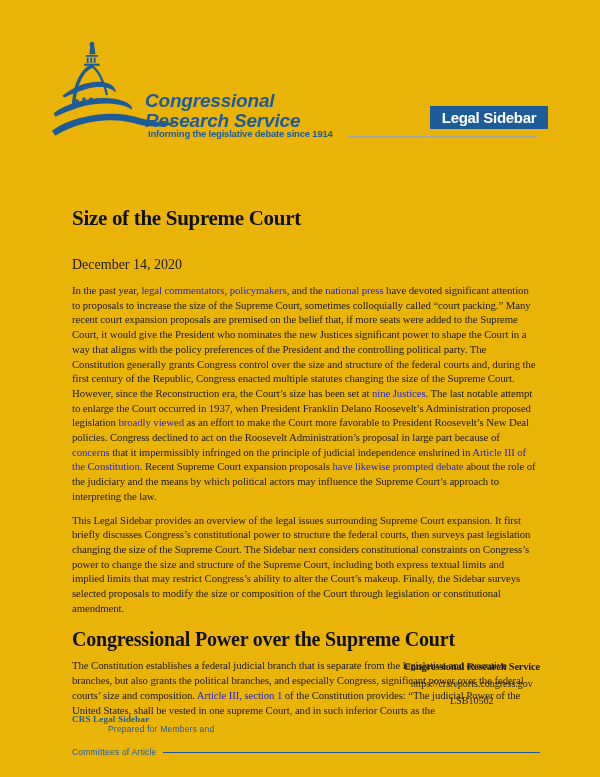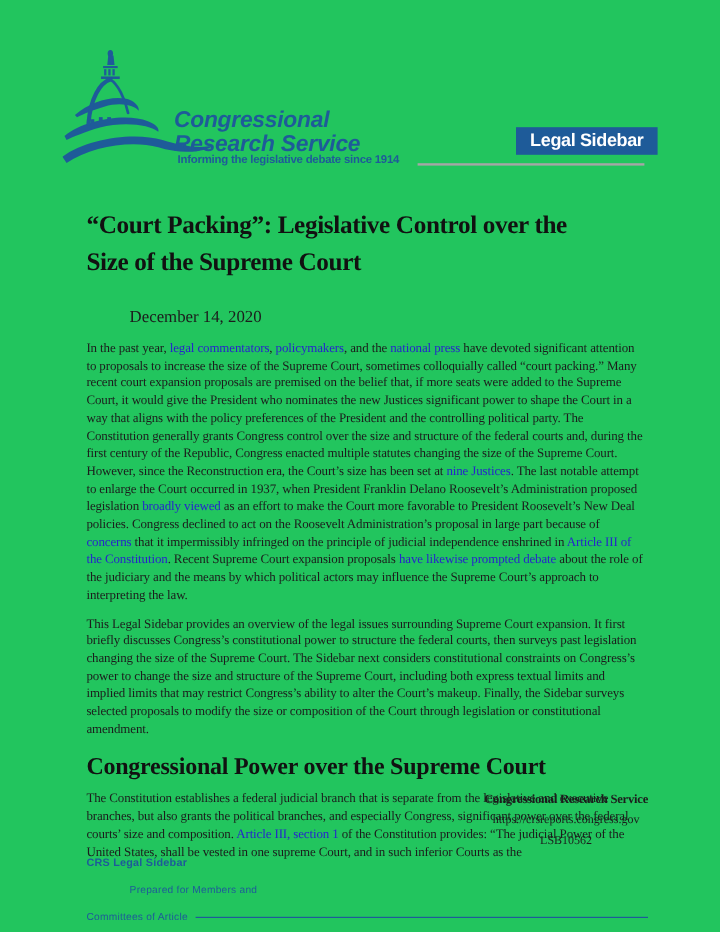--- a/index.html
+++ b/index.html
@@ -1,18 +1,18 @@
 <!DOCTYPE html>
 <html><head>
 <meta charset="utf-8">
 <style>
   * { margin:0; padding:0; box-sizing:border-box; }
   html,body { background:#ffffff; }
   .page {
-    position:relative; width:600px; height:777px; background:#22c55e;
+    position:relative; width:600px; height:777px; background:#eab308;
     font-family:"Liberation Serif","DejaVu Serif",serif; color:#1c1c1c;
     overflow:hidden;
   }
   
   .capitol { position:absolute; left:52px; top:40px; width:126px; height:110px; }
   .org-name {
     position:absolute; left:145px; top:91px;
     font-family:"Liberation Sans","DejaVu Sans",sans-serif;
     font-weight:bold; font-style:italic; color:#1e5b99;
     font-size:19px; line-height:20px; letter-spacing:-0.2px;
@@ -28,35 +28,35 @@
     background:#1e5b99; color:#ffffff; text-align:center;
     font-family:"Liberation Sans","DejaVu Sans",sans-serif;
     font-weight:bold; font-size:15px; line-height:23px; letter-spacing:-0.3px;
   }
   
   main { position:absolute; left:72px; top:172px; width:464px; }
   h1 {
     font-size:21px; line-height:31px; font-weight:bold; color:#111111;
     letter-spacing:-0.3px; margin-bottom:23px; white-space:nowrap;
   }
-  .date { font-size:14px; margin-bottom:10px;margin-left:36px; }
+  .date { font-size:14px; margin-bottom:10px; }
   p { font-size:10.8px; line-height:14.7px; letter-spacing:-0.1px; margin-bottom:9px; text-align:left; }
   .link { color:#2626cc; text-decoration:none; }
   h2 { font-size:20px; font-weight:bold; color:#111111; letter-spacing:-0.2px; margin:13px 0 7px 0; }
   
   .footer-right { position:absolute; right:60px; top:658px; text-align:center; }
   .footer-right .org { font-weight:bold; font-size:10.5px; letter-spacing:-0.2px; line-height:17px; }
   .footer-right .url { font-size:10px; line-height:17px; }
   .footer-right .docid { font-size:10px; line-height:17px; }
   .footer-left {
     position:absolute; left:72px; top:714px; width:468px;
     font-family:"Liberation Sans","DejaVu Sans",sans-serif;
     color:#1e5b99; font-size:8.5px; letter-spacing:0.2px;
   }
-  .footer-left .fl1 { font-weight:bold; font-size:9px; margin-bottom:12px; }
+  .footer-left .fl1 { font-weight:bold; font-size:9px; margin-bottom:0;font-family:Liberation Serif, serif; }
   .footer-left .fl2 { margin-bottom:13px;padding-left:36px; }
   .footer-left .fl3 { display:flex; align-items:center; }
   .footer-left .fl3 .rule { flex:1; height:1px; background:#1e5b99; margin-left:6px; }
 </style>
 </head>
 <body>
 
 <div class="page">
 
   <div class="capitol">
@@ -98,21 +98,21 @@
   <div class="org-name">
     <div>Congressional</div>
     <div>Research Service</div>
   </div>
 
   <div class="tagline">Informing the legislative debate since 1914</div>
   <div class="hdr-rule"></div>
   <div class="badge">Legal Sidebar</div>
 
   <main>
-    <h1><span>“Court Packing”: Legislative Control over the</span><br><span>Size of the Supreme Court</span></h1>
+    <h1><br><span>Size of the Supreme Court</span></h1>
 
     <div class="date">December 14, 2020</div>
 
     <p><span>In the past year, </span><a href="#" class="link">legal commentators</a><span>, </span><a href="#" class="link">policymakers</a><span>, and the </span><a href="#" class="link">national press</a><span> have devoted significant attention to proposals to increase the size of the Supreme Court, sometimes colloquially called “court packing.” Many recent court expansion proposals are premised on the belief that, if more seats were added to the Supreme Court, it would give the President who nominates the new Justices significant power to shape the Court in a way that aligns with the policy preferences of the President and the controlling political party. The Constitution generally grants Congress control over the size and structure of the federal courts and, during the first century of the Republic, Congress enacted multiple statutes changing the size of the Supreme Court. However, since the Reconstruction era, the Court’s size has been set at </span><a href="#" class="link">nine Justices</a><span>. The last notable attempt to enlarge the Court occurred in 1937, when President Franklin Delano Roosevelt’s Administration proposed legislation </span><a href="#" class="link">broadly viewed</a><span> as an effort to make the Court more favorable to President Roosevelt’s New Deal policies. Congress declined to act on the Roosevelt Administration’s proposal in large part because of </span><a href="#" class="link">concerns</a><span> that it impermissibly infringed on the principle of judicial independence enshrined in </span><a href="#" class="link">Article III of the Constitution</a><span>. Recent Supreme Court expansion proposals </span><a href="#" class="link">have likewise prompted debate</a><span> about the role of the judiciary and the means by which political actors may influence the Supreme Court’s approach to interpreting the law.</span></p>
 
     <p><span>This Legal Sidebar provides an overview of the legal issues surrounding Supreme Court expansion. It first briefly discusses Congress’s constitutional power to structure the federal courts, then surveys past legislation changing the size of the Supreme Court. The Sidebar next considers constitutional constraints on Congress’s power to change the size and structure of the Supreme Court, including both express textual limits and implied limits that may restrict Congress’s ability to alter the Court’s makeup. Finally, the Sidebar surveys selected proposals to modify the size or composition of the Court through legislation or constitutional amendment.</span></p>
 
     <h2>Congressional Power over the Supreme Court</h2>
 
     <p><span>The Constitution establishes a federal judicial branch that is separate from the legislative and executive branches, but also grants the political branches, and especially Congress, significant power over the federal courts’ size and composition. </span><a href="#" class="link">Article III, section 1</a><span> of the Constitution provides: “The judicial Power of the United States, shall be vested in one supreme Court, and in such inferior Courts as the</span></p>

